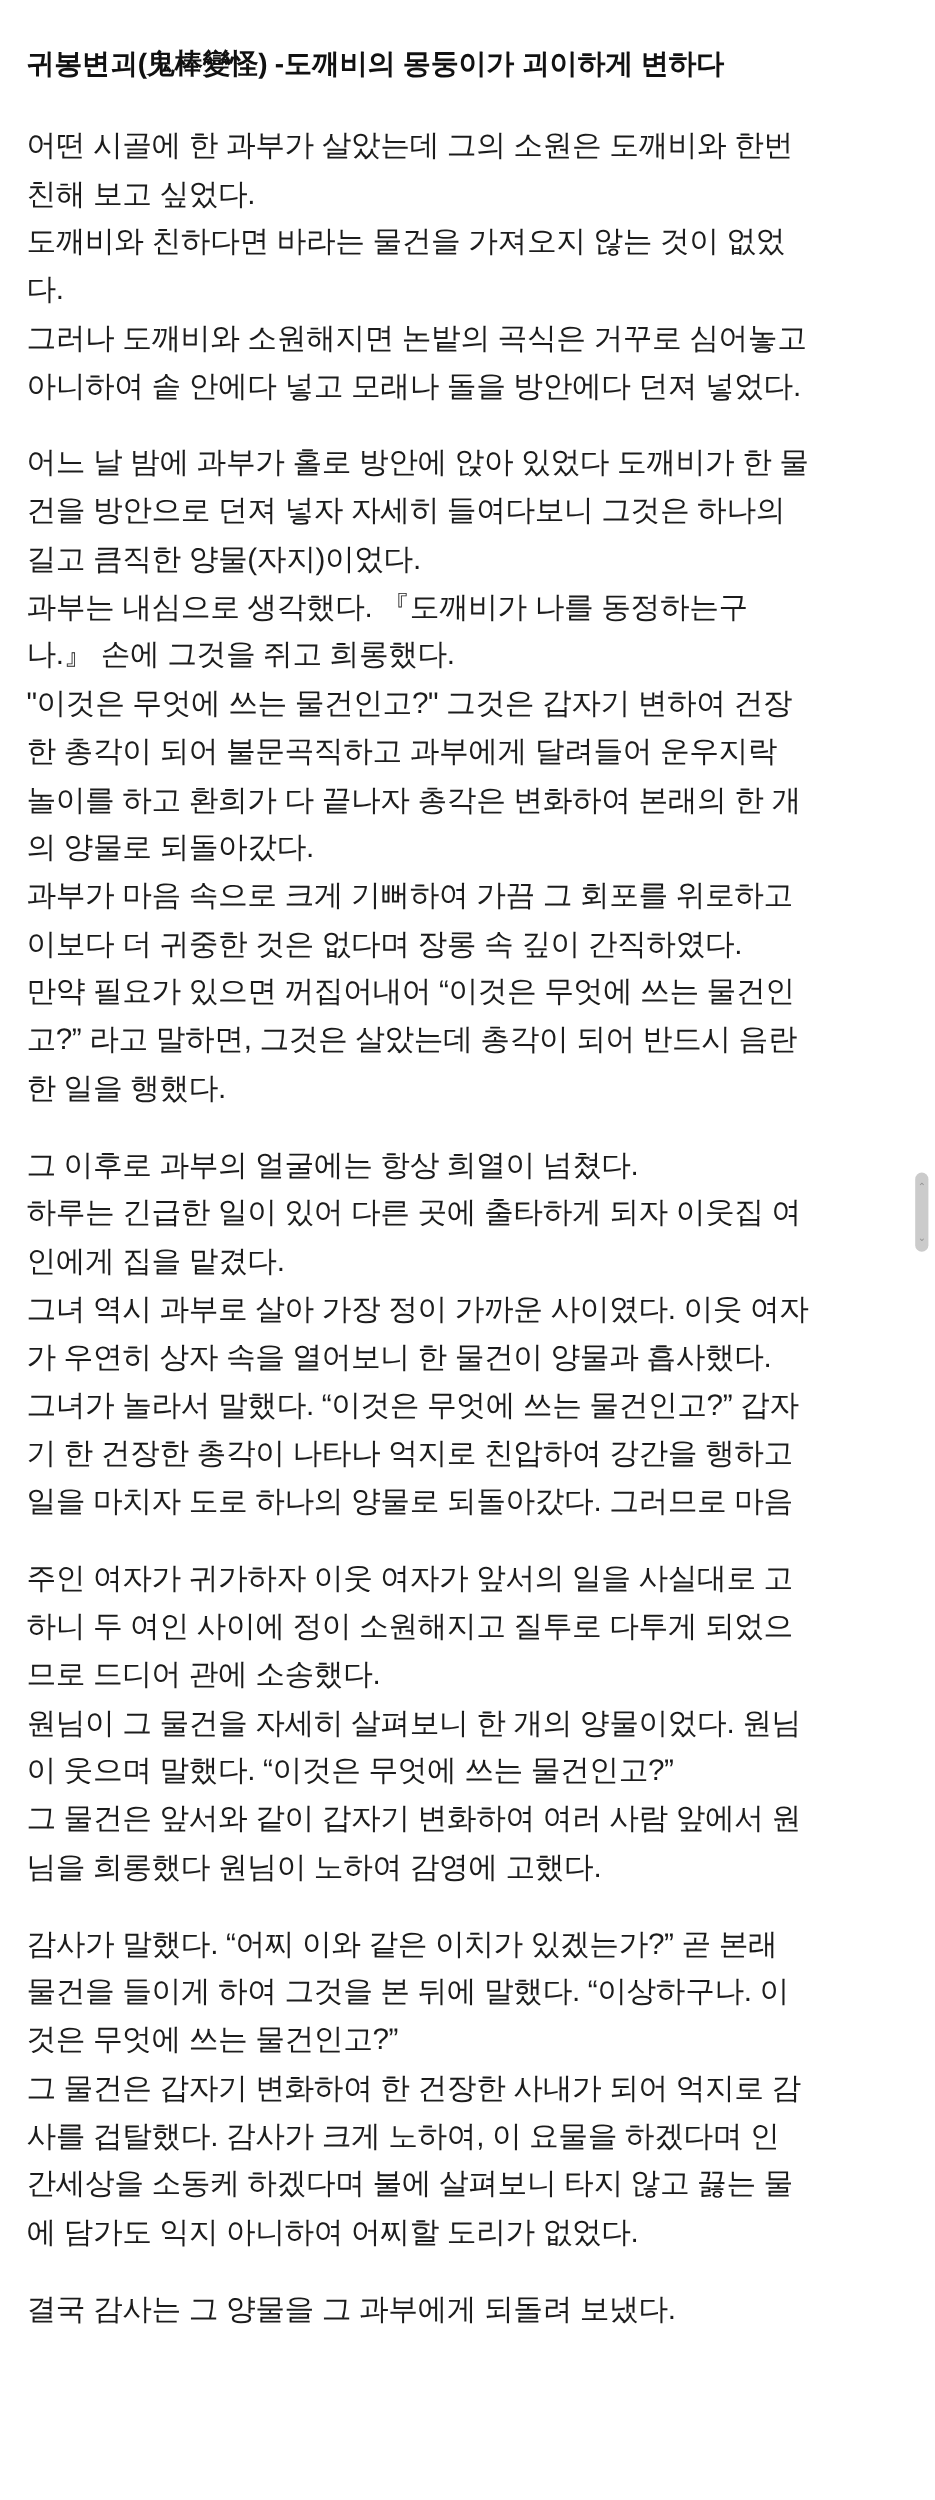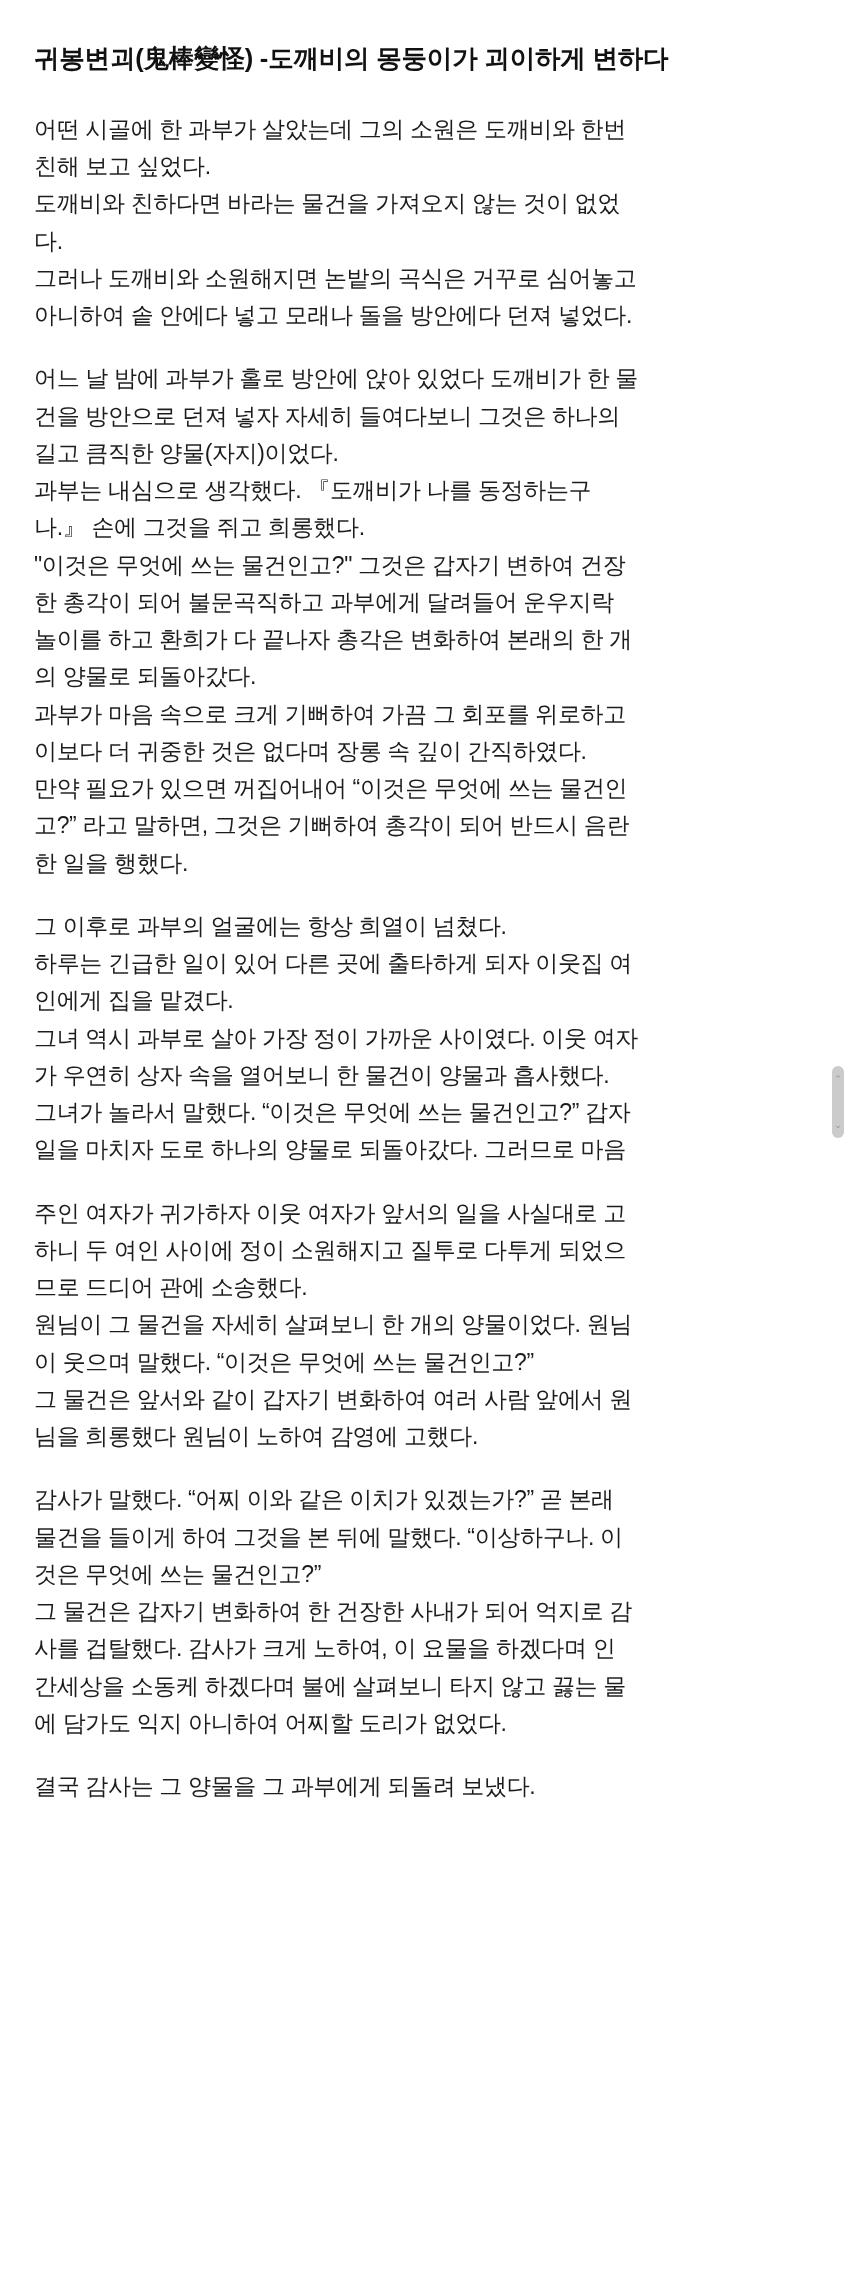--- a/index.html
+++ b/index.html
@@ -12,34 +12,34 @@
     min-height: 2273px;
     font-family: "Liberation Sans", "DejaVu Sans", sans-serif;
     color: #1a1a1a;
     position: relative;
     overflow-x: hidden;
   }
   .page {
     box-sizing: border-box;
     width: 850px;
     min-height: 2273px;
-    padding: 28px 34px 30px 34px;
+    padding: 28px 34px 30px 24px;
     background: #ffffff;
   }
   .doc-title {
     font-size: 25.5px;
     font-weight: 700;
     line-height: 1.45;
     color: #111111;
     letter-spacing: -0.2px;
     margin: 12px 0 34px 0;
     word-break: keep-all;
   }
   .para {
-    font-size: 23px;
+    font-size: 27px;
     line-height: 1.62;
     color: #1c1c1c;
     margin: 0 0 26px 0;
     letter-spacing: -0.35px;
     word-break: break-all;
   }
   .para:last-child {
     margin-bottom: 4px;
   }
   .para .line {
@@ -98,31 +98,32 @@
       <span class="line">길고 큼직한 양물(자지)이었다.</span>
       <span class="line">과부는 내심으로 생각했다. 『도깨비가 나를 동정하는구</span>
       <span class="line">나.』 손에 그것을 쥐고 희롱했다.</span>
       <span class="line">"이것은 무엇에 쓰는 물건인고?" 그것은 갑자기 변하여 건장</span>
       <span class="line">한 총각이 되어 불문곡직하고 과부에게 달려들어 운우지락</span>
       <span class="line">놀이를 하고 환희가 다 끝나자 총각은 변화하여 본래의 한 개</span>
       <span class="line">의 양물로 되돌아갔다.</span>
       <span class="line">과부가 마음 속으로 크게 기뻐하여 가끔 그 회포를 위로하고</span>
       <span class="line">이보다 더 귀중한 것은 없다며 장롱 속 깊이 간직하였다.</span>
       <span class="line">만약 필요가 있으면 꺼집어내어 “이것은 무엇에 쓰는 물건인</span>
-      <span class="line">고?” 라고 말하면, 그것은 기뻐하여 총각이 되어 반드시 음란</span>
+      <span class="line">고?” 라고 말하면, 그것은 살았는데 총각이 되어 반드시 음란</span>
       <span class="line">한 일을 행했다.</span>
     </p>
 
     <p class="para">
       <span class="line">그 이후로 과부의 얼굴에는 항상 희열이 넘쳤다.</span>
       <span class="line">하루는 긴급한 일이 있어 다른 곳에 출타하게 되자 이웃집 여</span>
       <span class="line">인에게 집을 맡겼다.</span>
       <span class="line">그녀 역시 과부로 살아 가장 정이 가까운 사이였다. 이웃 여자</span>
       <span class="line">가 우연히 상자 속을 열어보니 한 물건이 양물과 흡사했다.</span>
       <span class="line">그녀가 놀라서 말했다. “이것은 무엇에 쓰는 물건인고?” 갑자</span>
+      <span class="line">기 한 건장한 총각이 나타나 억지로 친압하여 강간을 행하고</span>
       <span class="line">일을 마치자 도로 하나의 양물로 되돌아갔다. 그러므로 마음</span>
     </p>
 
     <p class="para">
       <span class="line">주인 여자가 귀가하자 이웃 여자가 앞서의 일을 사실대로 고</span>
       <span class="line">하니 두 여인 사이에 정이 소원해지고 질투로 다투게 되었으</span>
       <span class="line">므로 드디어 관에 소송했다.</span>
       <span class="line">원님이 그 물건을 자세히 살펴보니 한 개의 양물이었다. 원님</span>
       <span class="line">이 웃으며 말했다. “이것은 무엇에 쓰는 물건인고?”</span>
       <span class="line">그 물건은 앞서와 같이 갑자기 변화하여 여러 사람 앞에서 원</span>

